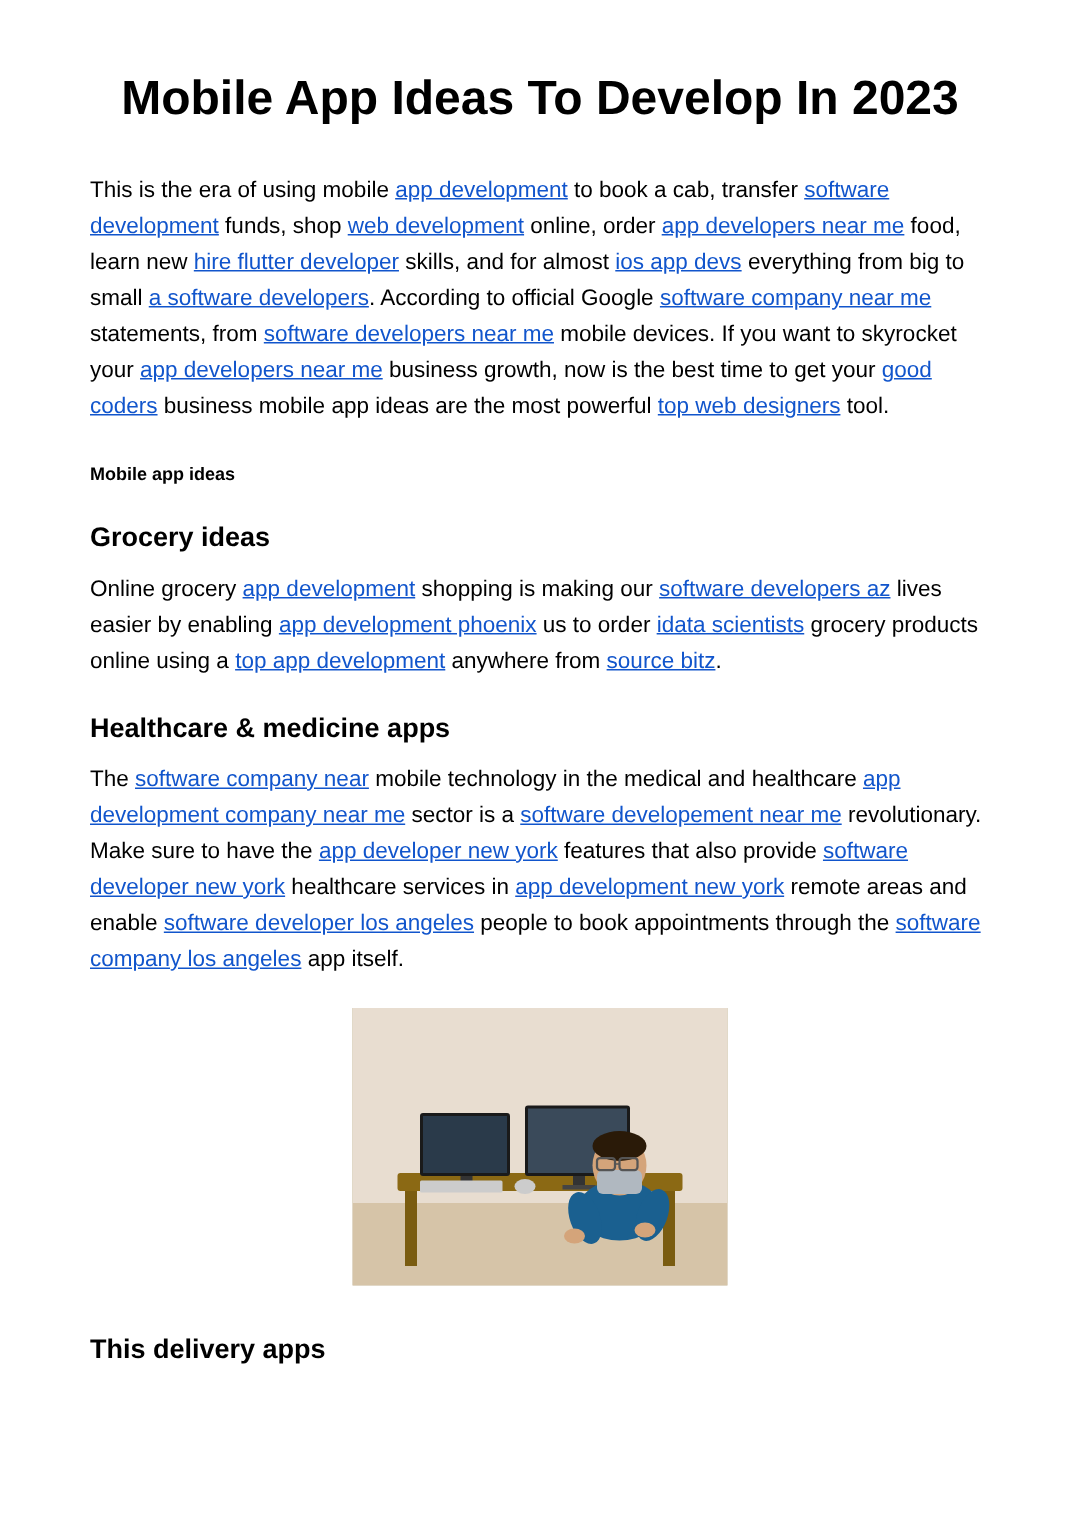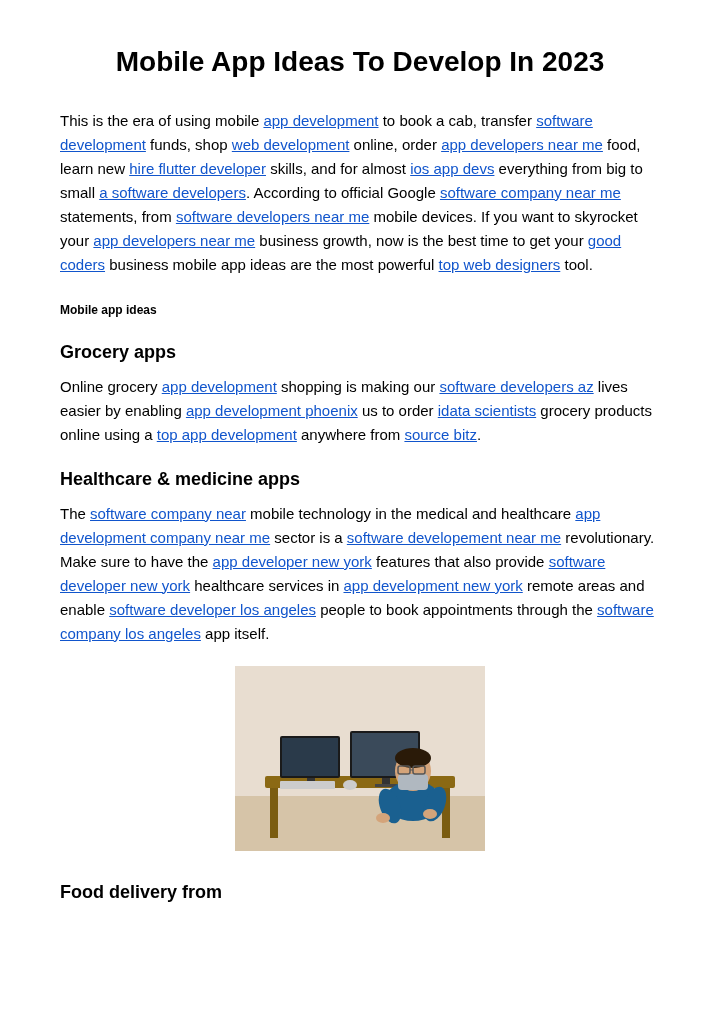--- a/index.html
+++ b/index.html
@@ -12,21 +12,21 @@
       font-family: Arial, sans-serif;
       font-size: 15px;
       line-height: 1.6;
       color: #000;
       background: #fff;
       width: 720px;
       padding: 40px 60px;
     }
 
     h1 {
-      font-size: 28px;
+      font-size: 32px;
       font-weight: bold;
       text-align: center;
       margin-bottom: 24px;
       color: #000;
     }
 
     h2 {
       font-size: 12px;
       font-weight: bold;
       margin-top: 24px;
@@ -75,21 +75,21 @@
 <body>
 
 <h1>Mobile App Ideas To Develop In 2023</h1>
 
 <p>
   <span>This is the era of using mobile </span><a href="#">app development</a><span> to book a cab, transfer </span><a href="#">software development</a><span> funds, shop </span><a href="#">web development</a><span> online, order </span><a href="#">app developers near me</a><span> food, learn new </span><a href="#">hire flutter developer</a><span> skills, and for almost </span><a href="#">ios app devs</a><span> everything from big to small </span><a href="#">a software developers</a><span>. According to official Google </span><a href="#">software company near me</a><span> statements, from </span><a href="#">software developers near me</a><span> mobile devices. If you want to skyrocket your </span><a href="#">app developers near me</a><span> business growth, now is the best time to get your </span><a href="#">good coders</a><span> business mobile app ideas are the most powerful </span><a href="#">top web designers</a><span> tool.</span>
 </p>
 
 <h2>Mobile app ideas</h2>
 
-<h3>Grocery apps</h3>
+<h3>Grocery ideas</h3>
 
 <p>
   <span>Online grocery </span><a href="#">app development</a><span> shopping is making our </span><a href="#">software developers az</a><span> lives easier by enabling </span><a href="#">app development phoenix</a><span> us to order </span><a href="#">idata scientists</a><span> grocery products online using a </span><a href="#">top app development</a><span> anywhere from </span><a href="#">source bitz</a><span>.</span>
 </p>
 
 <h3>Healthcare &amp; medicine apps</h3>
 
 <p>
   <span>The </span><a href="#">software company near</a><span> mobile technology in the medical and healthcare </span><a href="#">app development company near me</a><span> sector is a </span><a href="#">software developement near me</a><span> revolutionary. Make sure to have the </span><a href="#">app developer new york</a><span> features that also provide </span><a href="#">software developer new york</a><span> healthcare services in </span><a href="#">app development new york</a><span> remote areas and enable </span><a href="#">software developer los angeles</a><span> people to book appointments through the </span><a href="#">software company los angeles</a><span> app itself.</span>
 </p>
@@ -134,13 +134,13 @@
 
       <ellipse cx="155" cy="140" rx="10" ry="18" fill="#1a6090" transform="rotate(-20 155 140)"></ellipse>
       <ellipse cx="200" cy="138" rx="10" ry="18" fill="#1a6090" transform="rotate(20 200 138)"></ellipse>
 
       <ellipse cx="148" cy="152" rx="7" ry="5" fill="#d4a47a"></ellipse>
       <ellipse cx="195" cy="148" rx="7" ry="5" fill="#d4a47a"></ellipse>
     </svg>
   </div>
 </div>
 
-<h3>Food delivery from</h3>
+<h3>This delivery apps</h3>
 
 </body></html>

